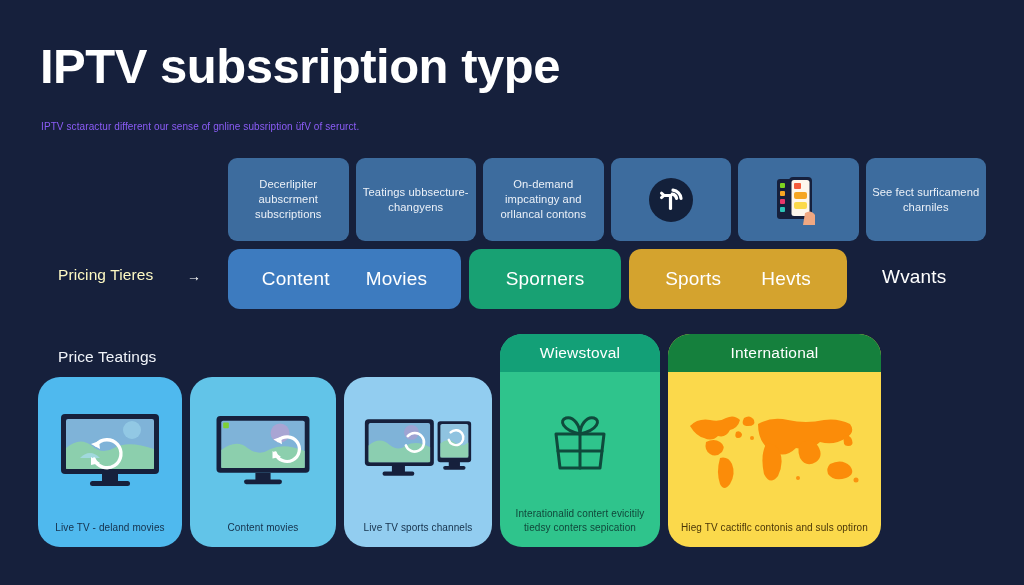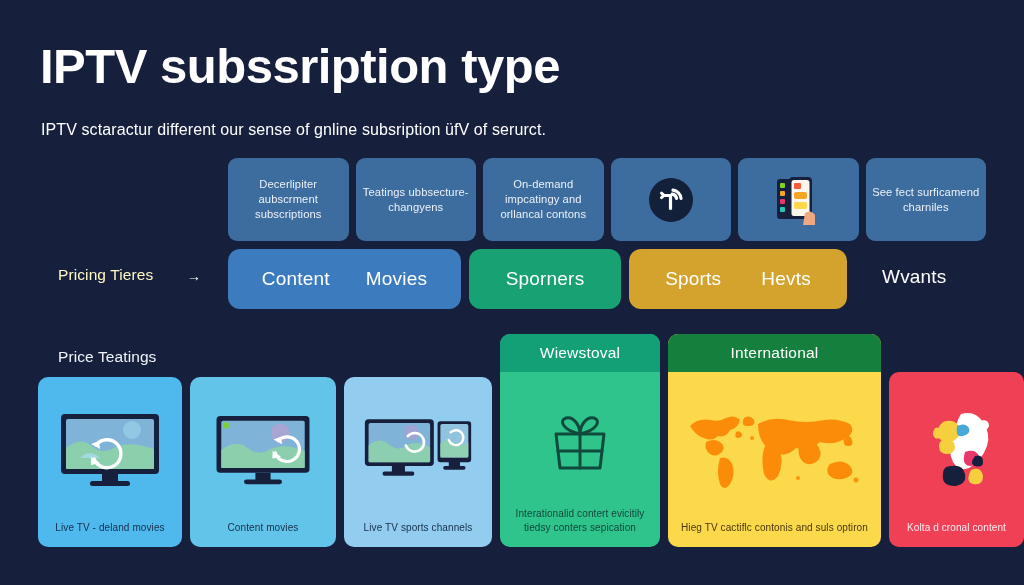--- a/index.html
+++ b/index.html
@@ -31,23 +31,23 @@
     font-weight: bold;
     letter-spacing: -0.5px;
     color: #ffffff;
     white-space: nowrap;
   }
 
   #page-subtitle {
     position: absolute;
     left: 41px;
     top: 121px;
-    font-size: 16px;
+    font-size: 10px;
     font-weight: 400;
-    color: #ffffff;
+    color: #8b5cf6;
     letter-spacing: 0.1px;
     white-space: nowrap;
   }
 
   
   #feature-row {
     position: absolute;
     left: 228px;
     top: 158px;
     width: 758px;
@@ -154,21 +154,21 @@
     position: absolute;
     left: 38px;
     top: 334px;
     width: 948px;
     height: 213px;
   }
 
   .plan-card {
     position: absolute;
     bottom: 0;
-    border-radius: 10px;
+    border-radius: 22px;
     display: flex;
     flex-direction: column;
     align-items: flex-end;
     overflow: hidden;
   }
 
   .plan-head {
     height: 38px;
     width: 100%;
     display: flex;
@@ -400,32 +400,15 @@
           <g fill="#fb8c09" opacity="0.9">
             <circle cx="176" cy="78" r="2.5"></circle>
             <circle cx="118" cy="76" r="2"></circle>
             <circle cx="72" cy="36" r="2"></circle>
           </g>
         </svg>
       </div>
       <div class="plan-caption">Hieg TV cactiflc contonis and suls optiron</div>
     </div>
 
-    <div class="plan-card" id="plan-6">
-      <div class="plan-art">
-        <svg class="map-art" width="96" height="80" viewBox="0 0 96 80" aria-hidden="true">
-          <path d="M52 6 q14 -4 22 8 q8 12 4 24 q-6 16 -18 22 q-10 4 -16 -6 q-6 -12 0 -26 q4 -16 8 -22 z" fill="#ffffff"></path>
-          <path d="M34 14 q10 -4 16 4 q4 8 -4 14 q-10 6 -16 -2 q-4 -10 4 -16 z" fill="#f6cf3e"></path>
-          <path d="M48 18 q8 -4 12 2 q2 6 -6 8 q-8 2 -6 -10 z" fill="#4aa8d8"></path>
-          <path d="M36 32 q8 -2 10 6 q0 8 -8 8 q-8 0 -8 -8 q0 -6 6 -6 z" fill="#f6cf3e"></path>
-          <path d="M56 44 q10 -4 14 4 q2 8 -8 10 q-10 0 -6 -14 z" fill="#e8386a"></path>
-          <path d="M66 48 q8 -2 8 6 q0 6 -8 4 q-6 -2 0 -10 z" fill="#16203c"></path>
-          <path d="M42 58 q12 -2 14 8 q2 10 -10 12 q-14 0 -12 -12 q0 -8 8 -8 z" fill="#16203c"></path>
-          <path d="M62 62 q10 -4 12 6 q0 10 -10 8 q-8 -2 -2 -14 z" fill="#f6cf3e"></path>
-          <path d="M26 20 q6 -2 6 6 q0 6 -6 4 q-4 -4 0 -10 z" fill="#f6cf3e"></path>
-          <path d="M74 12 q6 0 6 6 q-2 6 -8 2 q-2 -6 2 -8 z" fill="#ffffff"></path>
-        </svg>
-      </div>
-      <div class="plan-caption">Kolta d cronal content</div>
-    </div>
 
   </div>
 </div>
 
 </body></html>

